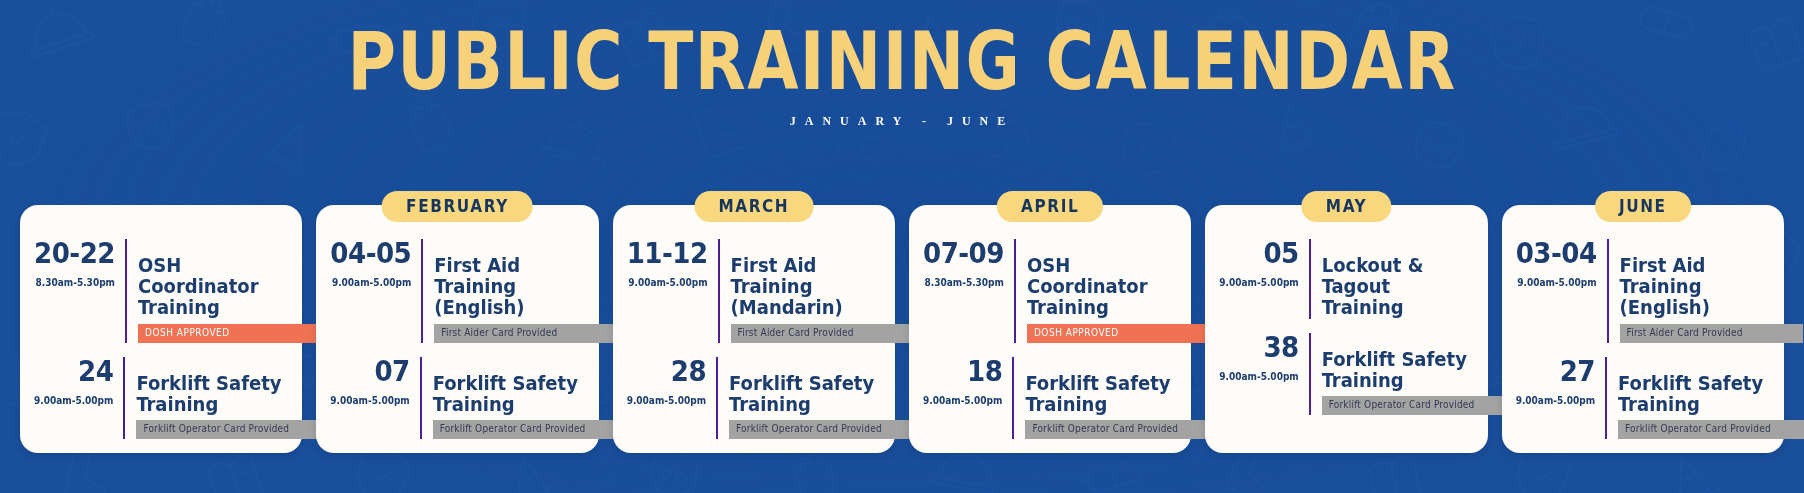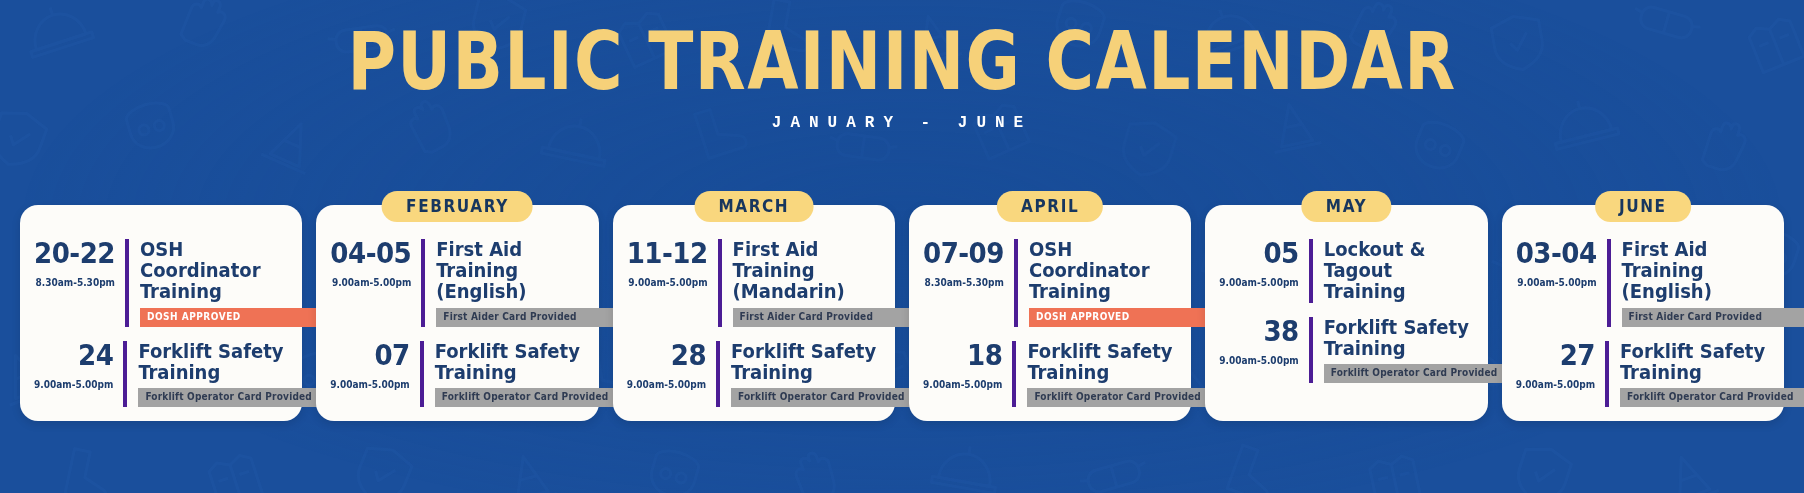--- a/index.html
+++ b/index.html
@@ -49,23 +49,23 @@
     line-height: 0.95;
     letter-spacing: 1.5px;
     color: #f6d179;
     text-transform: uppercase;
     transform: scaleX(0.92);
     white-space: nowrap;
   }
 
   #sub-title {
     margin-top: 14px;
-    font-family: Liberation Mono, monospace;
-    font-weight: 700;
-    font-size: 16px;
+    font-family: Liberation Serif, serif;
+    font-weight: 700;
+    font-size: 12px;
     letter-spacing: 9px;
     color: #ffffff;
     text-transform: uppercase;
     white-space: nowrap;
   }
 
   
   #cards-row {
     position: absolute;
     left: 0; right: 0;
@@ -113,21 +113,21 @@
     gap: 0;
   }
 
   .event + .event { margin-top: 14px; }
 
   .date-col {
     flex: 0 0 auto;
     min-width: 86px;
     text-align: right;
     padding-right: 10px;
-    border-right: 4px solid #4c1d95;
+    border-right: 2px solid #4c1d95;
     align-self: stretch;
     display: flex;
     flex-direction: column;
     justify-content: flex-start;
   }
 
   .date-num {
     font-family: "DejaVu Sans Condensed", "Liberation Sans Narrow", "Liberation Sans", sans-serif;
     font-weight: 700;
     font-size: 29px;
@@ -144,35 +144,36 @@
     font-size: 10px;
     line-height: 1.1;
     color: #1d3d6e;
     white-space: nowrap;
   }
 
   .info-col {
     flex: 1 1 auto;
     min-width: 0;
     padding-left: 11px;
+    margin-top: 16px;
   }
 
   .event-title {
     font-family: "DejaVu Sans Condensed", "Liberation Sans Narrow", "Liberation Sans", sans-serif;
     font-weight: 700;
     font-size: 20px;
     line-height: 1.06;
     color: #1d3d6e;
   }
 
   .event-badge {
     display: inline-block;
     margin-top: 5px;
     font-family: "DejaVu Sans Condensed", "Liberation Sans Narrow", "Liberation Sans", sans-serif;
-    font-weight: 700;
+    font-weight: 400;
     font-size: 10px;
     letter-spacing: 0.2px;
     line-height: 1;
     padding: 4px 7px 5px 7px;
     white-space: nowrap;
   }
 
   .badge-dosh {
     background: #ef7255;
     color: #ffffff;

